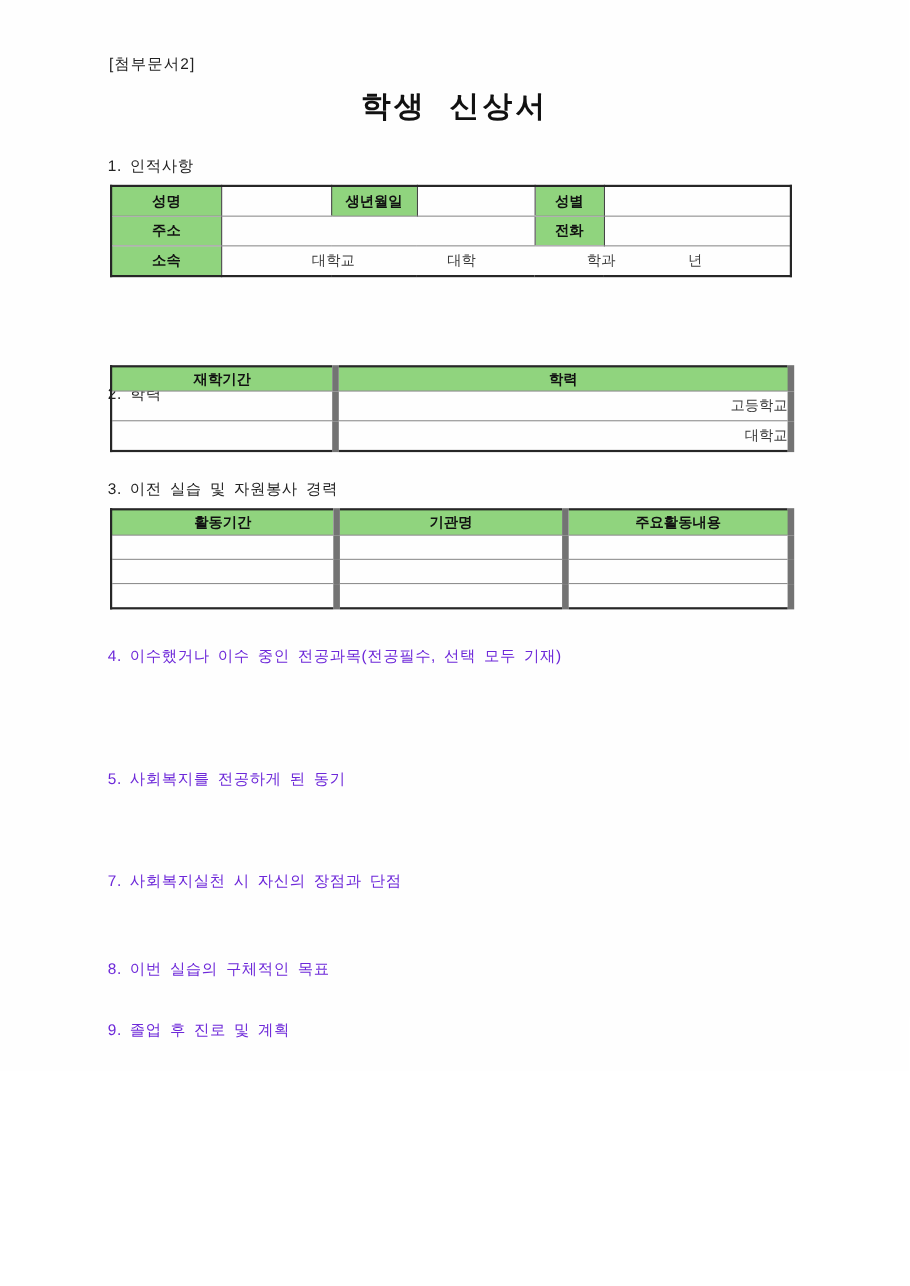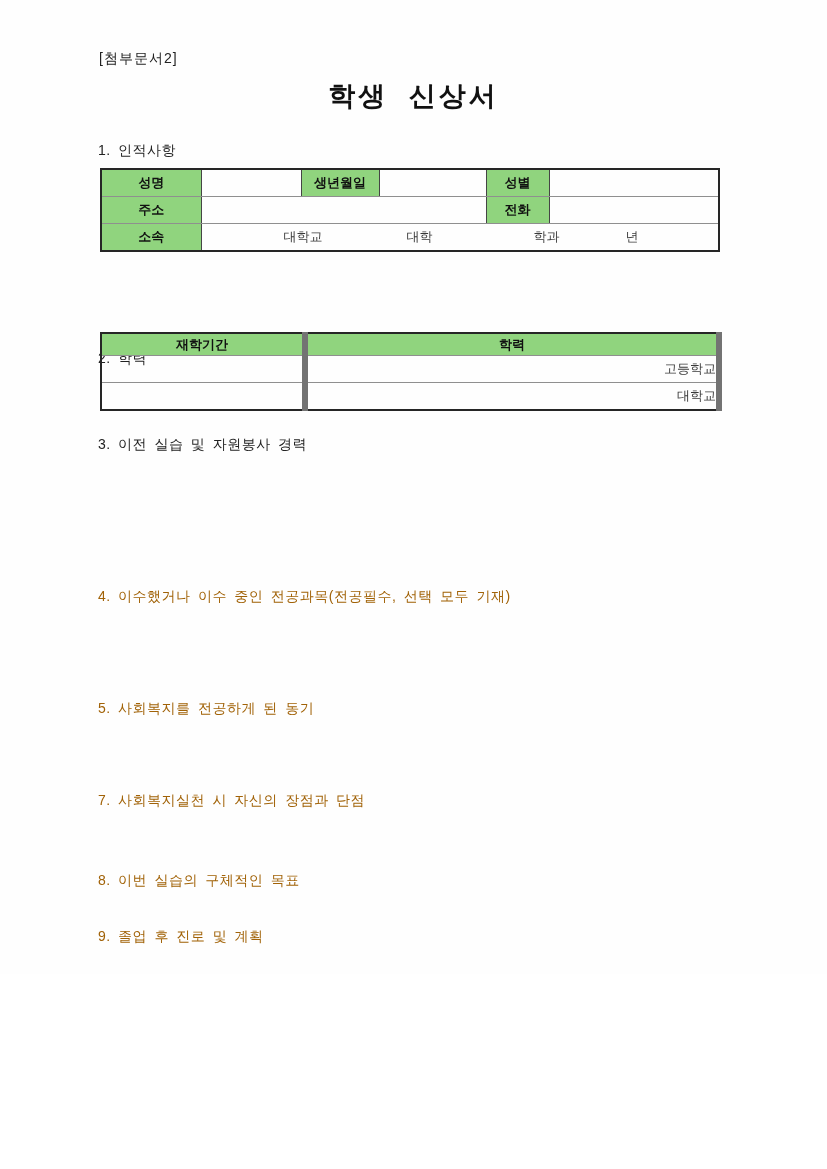--- a/index.html
+++ b/index.html
@@ -21,21 +21,21 @@
     text-align: center;
     font-size: 27px; font-weight: bold; letter-spacing: 3px; word-spacing: 10px;
     color: #111;
   }
   .sec-heading {
     position: absolute; left: 98px;
     font-size: 14px; color: #222; letter-spacing: 0.5px; word-spacing: 3px;
   }
   .q-item {
     position: absolute; left: 98px;
-    font-size: 14px; color: #a16207; letter-spacing: 0.5px; word-spacing: 3px;
+    font-size: 14px; color: #6d28d9; letter-spacing: 0.5px; word-spacing: 3px;
   }
   table.t {
     position: absolute; left: 100px;
     width: 618px;
     border-collapse: collapse;
     table-layout: fixed;
     border: 2px solid #262626;
     font-size: 13px;
   }
   table.t td {
@@ -142,20 +142,49 @@
     </tr>
     <tr class="data">
       <td class="w"></td>
       <td class="val">대학교</td>
     </tr>
   </tbody>
     </table>
 
   <div class="sec-heading" style="top:436px;text-align:center;">3. 이전 실습 및 자원봉사 경력</div>
 
+  <table class="t t3" style="top:462px;">
+    <colgroup>
+      <col style="width:205px">
+        <col style="width:208px">
+        <col style="width:205px">
+    </colgroup>
+    <tbody>
+        <tr class="hdr">
+      <td class="th">활동기간</td>
+      <td class="th">기관명</td>
+      <td class="th">주요활동내용</td>
+    </tr>
+    <tr class="data">
+      <td class="w"></td>
+      <td class="w"></td>
+      <td class="w"></td>
+    </tr>
+    <tr class="data">
+      <td class="w"></td>
+      <td class="w"></td>
+      <td class="w"></td>
+    </tr>
+    <tr class="data">
+      <td class="w"></td>
+      <td class="w"></td>
+      <td class="w"></td>
+    </tr>
+  </tbody>
+    </table>
 
   <div class="q-item" style="top:588px;">4. 이수했거나 이수 중인 전공과목(전공필수, 선택 모두 기재)</div>
   <div class="q-item" style="top:656px;margin-top:44px;">5. 사회복지를 전공하게 된 동기</div>
   <div class="q-item" style="top:792px;">7. 사회복지실천 시 자신의 장점과 단점</div>
   <div class="q-item" style="top:860px;margin-top:12px;">8. 이번 실습의 구체적인 목표</div>
   <div class="q-item" style="top:928px;">9. 졸업 후 진로 및 계획</div>
 
 </div>
 
 </body></html>

